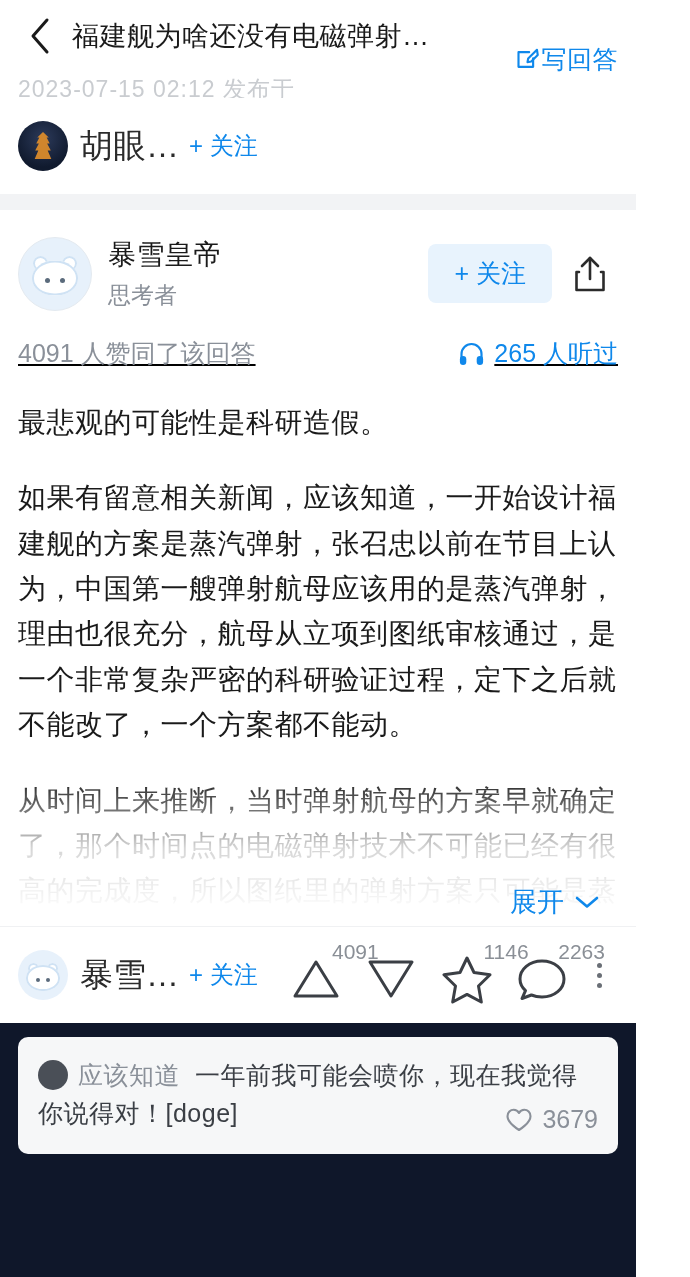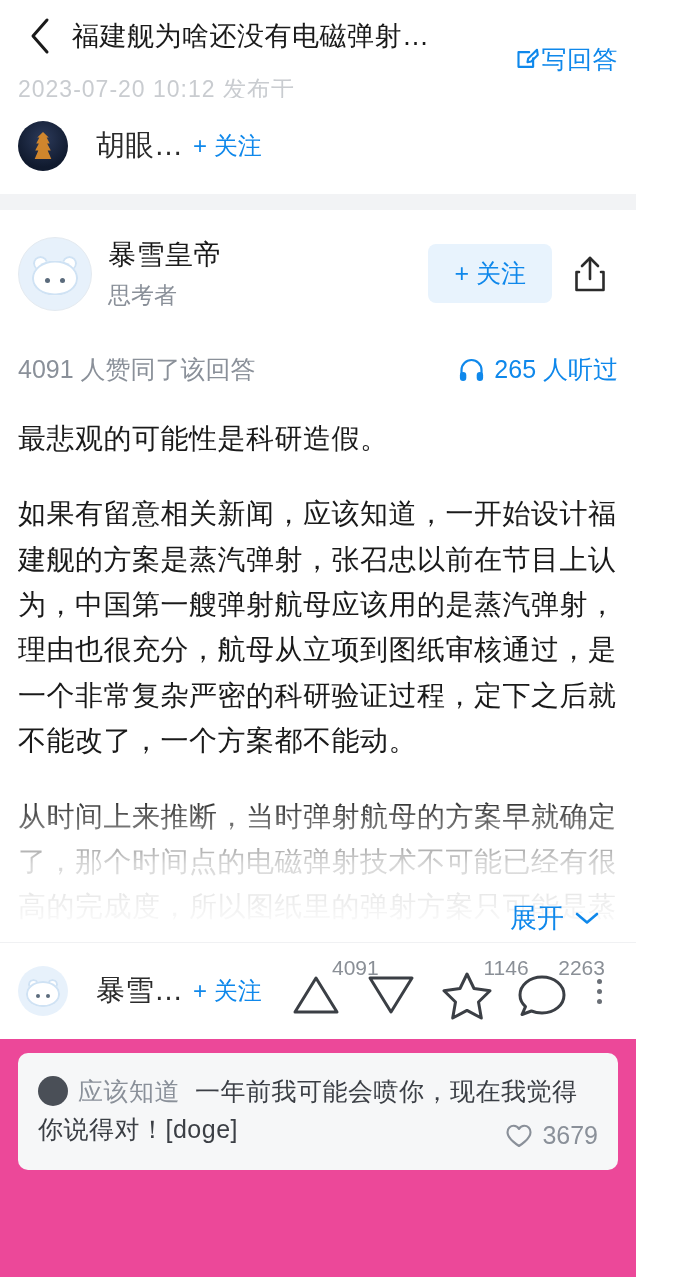--- a/index.html
+++ b/index.html
@@ -8,21 +8,21 @@
     height: 1277px;
     background: #ffffff;
     font-family: "Liberation Sans", sans-serif;
     -webkit-font-smoothing: antialiased;
   }
   .screen {
     position: relative;
     width: 636px;
     height: 1277px;
     overflow: hidden;
-    background: #ec4899;
+    background: #0f172a;
   }
 
   
   .topbar {
     height: 72px;
     display: flex;
     align-items: center;
     padding: 0 18px;
     background: #ffffff;
     position: relative;
@@ -119,23 +119,23 @@
   }
   .bear-ear.l { left: 20%; }
   .bear-ear.r { right: 20%; }
   .bear-eye {
     position: absolute; width: 4px; height: 4px; border-radius: 50%;
     background: #5b6b7c; top: 56%;
   }
   .bear-eye.l { left: 36%; }
   .bear-eye.r { right: 36%; }
   .actor-name {
-    font-size: 29px;
+    font-size: 33px;
     color: #2b2b2b;
-    margin-left: 28px;
+    margin-left: 12px;
     max-width: 118px;
     white-space: nowrap;
     overflow: hidden;
     text-overflow: ellipsis;
     flex: 0 0 auto;
   }
   .follow-inline {
     color: #0f88eb;
     font-size: 24px;
     margin-left: 10px;
@@ -222,21 +222,22 @@
     flex: 0 0 auto;
     width: 56px; height: 56px;
     display: flex; align-items: center; justify-content: center;
     margin-left: 10px;
   }
 
   .ans-stats {
     display: flex;
     align-items: center;
     justify-content: space-between;
-    margin-top: 42px;
+    margin-top: 26px;
+    text-decoration: underline;
   }
   .voters {
     font-size: 25px;
     color: #8a9099;
   }
   .listened {
     display: flex;
     align-items: center;
     gap: 9px;
     color: #0f88eb;
@@ -331,21 +332,21 @@
     <div class="write-answer">
       <svg width="27" height="27" viewBox="0 0 24 24" fill="none">
         <path d="M4 5.5h9.5M4 5.5v13h13V11" stroke="#0f88eb" stroke-width="1.9" stroke-linecap="round" stroke-linejoin="round"></path>
         <path d="M20.4 3.3 L12.6 11.1 L12 14.4 L15.3 13.8 L21.1 8 Z" stroke="#0f88eb" stroke-width="1.9" stroke-linejoin="round"></path>
       </svg>
       <span class="lbl">写回答</span>
     </div>
   </div>
 
   <div class="prev-block">
-    <div class="prev-faded">2023-07-20 10:12 发布于</div>
+    <div class="prev-faded">2023-07-15 02:12 发布于</div>
     <div class="actionbar">
       <div class="actor">
         <div class="avatar-sm pagoda">
           <span class="pagoda-shape"></span>
         </div>
         <div class="actor-name">胡眼…</div>
         <div class="follow-inline">+ 关注</div>
       </div>
     </div>
   </div>

